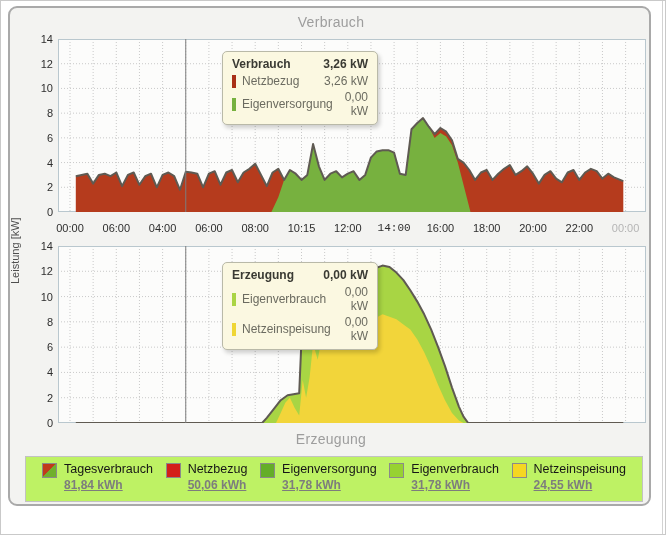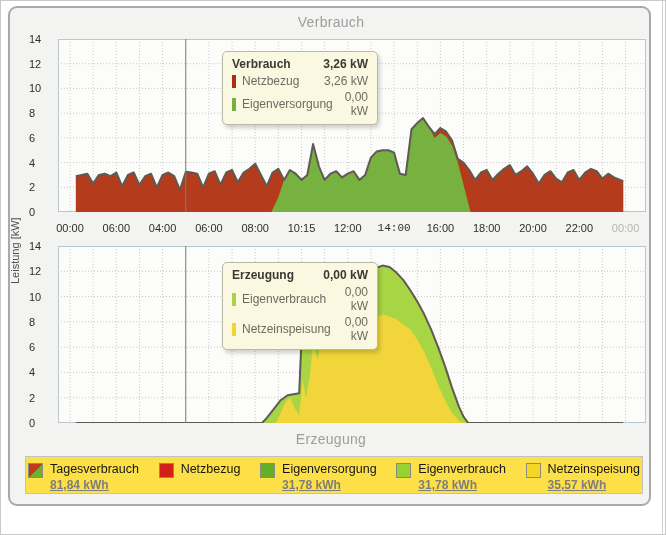--- a/index.html
+++ b/index.html
@@ -13,35 +13,35 @@
   #title-top { top:13px; }
   #title-bottom { top:430px; }
   #ylabel { position:absolute; left:8px; top:168px; height:164px; width:14px;
             writing-mode:vertical-rl; transform:rotate(180deg); text-align:center;
             font-size:11px; color:#4e4e4e; }
   svg.chart { position:absolute; }
   #chart1 { left:57px; top:38px; }
   #chart2 { left:57px; top:245px; }
   .tick { position:absolute; font-size:11px; color:#2e2e2e; }
   .tick.muted { color:#b5b5b5; }
-  .ytick { width:24px; text-align:left; }
+  .ytick { width:24px; text-align:right; }
   .xtick { width:48px; text-align:center; }
   .tooltip { position:absolute; width:156px; background:#fbf8e1; border:1px solid #b9b9a8;
              border-radius:5px; box-shadow:2px 3px 4px rgba(0,0,0,.18);
              padding:5px 9px 6px 9px; box-sizing:border-box; font-size:12px; }
   #tooltip1 { left:221px; top:50px; }
   #tooltip2 { left:221px; top:261px; }
   .tt-head { display:flex; justify-content:space-between; font-weight:bold; color:#3a3a33; margin-bottom:3px; }
   .tt-row { display:flex; align-items:center; color:#6b6b60; margin-top:2px; }
   .tt-bar { width:4px; height:13px; margin-right:6px; flex:0 0 auto; }
   .tt-label { flex:1 1 auto; }
   .tt-val { text-align:right; }
-  #legend { position:absolute; left:24px; top:455px; width:618px; height:38px; box-sizing:border-box;
-            background:#fde047; border:1px solid #c2c2c2;
-            display:flex; justify-content:space-between; align-items:flex-start; padding:5px 2px; }
+  #legend { position:absolute; left:24px; top:455px; width:618px; height:46px; box-sizing:border-box;
+            background:#bef264; border:1px solid #c2c2c2;
+            display:flex; justify-content:space-between; align-items:flex-start; padding:5px 16px; }
   .lg-item { display:flex; }
   .lg-swatch { width:15px; height:15px; margin:1px 7px 0 0; border:1px solid #8a8a8a; box-sizing:border-box; }
   .lg-col { display:flex; flex-direction:column; }
   .lg-label { font-size:12.5px; color:#161616; line-height:15px; }
   .lg-value { font-size:12px; font-weight:bold; color:#7d7d7d; line-height:16px;text-decoration:underline; }
   #footer { position:absolute; left:0; top:505px; width:666px; height:28px; }
 </style>
 </head>
 <body>
 
@@ -211,41 +211,42 @@
       <span class="lg-swatch" style="background: linear-gradient(135deg, rgb(192, 58, 27) 0px, rgb(192, 58, 27) 50%, rgb(111, 176, 44) 50%, rgb(111, 176, 44) 100%);"></span>
       <span class="lg-col">
         <span class="lg-label">Tagesverbrauch</span>
         <span class="lg-value">81,84 kWh</span>
       </span>
     </div>
     <div class="lg-item">
       <span class="lg-swatch" style="background: rgb(211, 32, 25);"></span>
       <span class="lg-col">
         <span class="lg-label">Netzbezug</span>
+        <span class="lg-value">50,06 kWh</span>
       </span>
     </div>
     <div class="lg-item">
       <span class="lg-swatch" style="background: rgb(100, 174, 40);"></span>
       <span class="lg-col">
         <span class="lg-label">Eigenversorgung</span>
         <span class="lg-value">31,78 kWh</span>
       </span>
     </div>
     <div class="lg-item">
       <span class="lg-swatch" style="background: rgb(151, 210, 49);"></span>
       <span class="lg-col">
         <span class="lg-label">Eigenverbrauch</span>
         <span class="lg-value">31,78 kWh</span>
       </span>
     </div>
     <div class="lg-item">
       <span class="lg-swatch" style="background: rgb(245, 215, 34);"></span>
       <span class="lg-col">
         <span class="lg-label">Netzeinspeisung</span>
-        <span class="lg-value">35,57 kWh</span>
+        <span class="lg-value">24,55 kWh</span>
       </span>
     </div>
   </div>
 
   <div id="footer">
     
     
     
     
     

